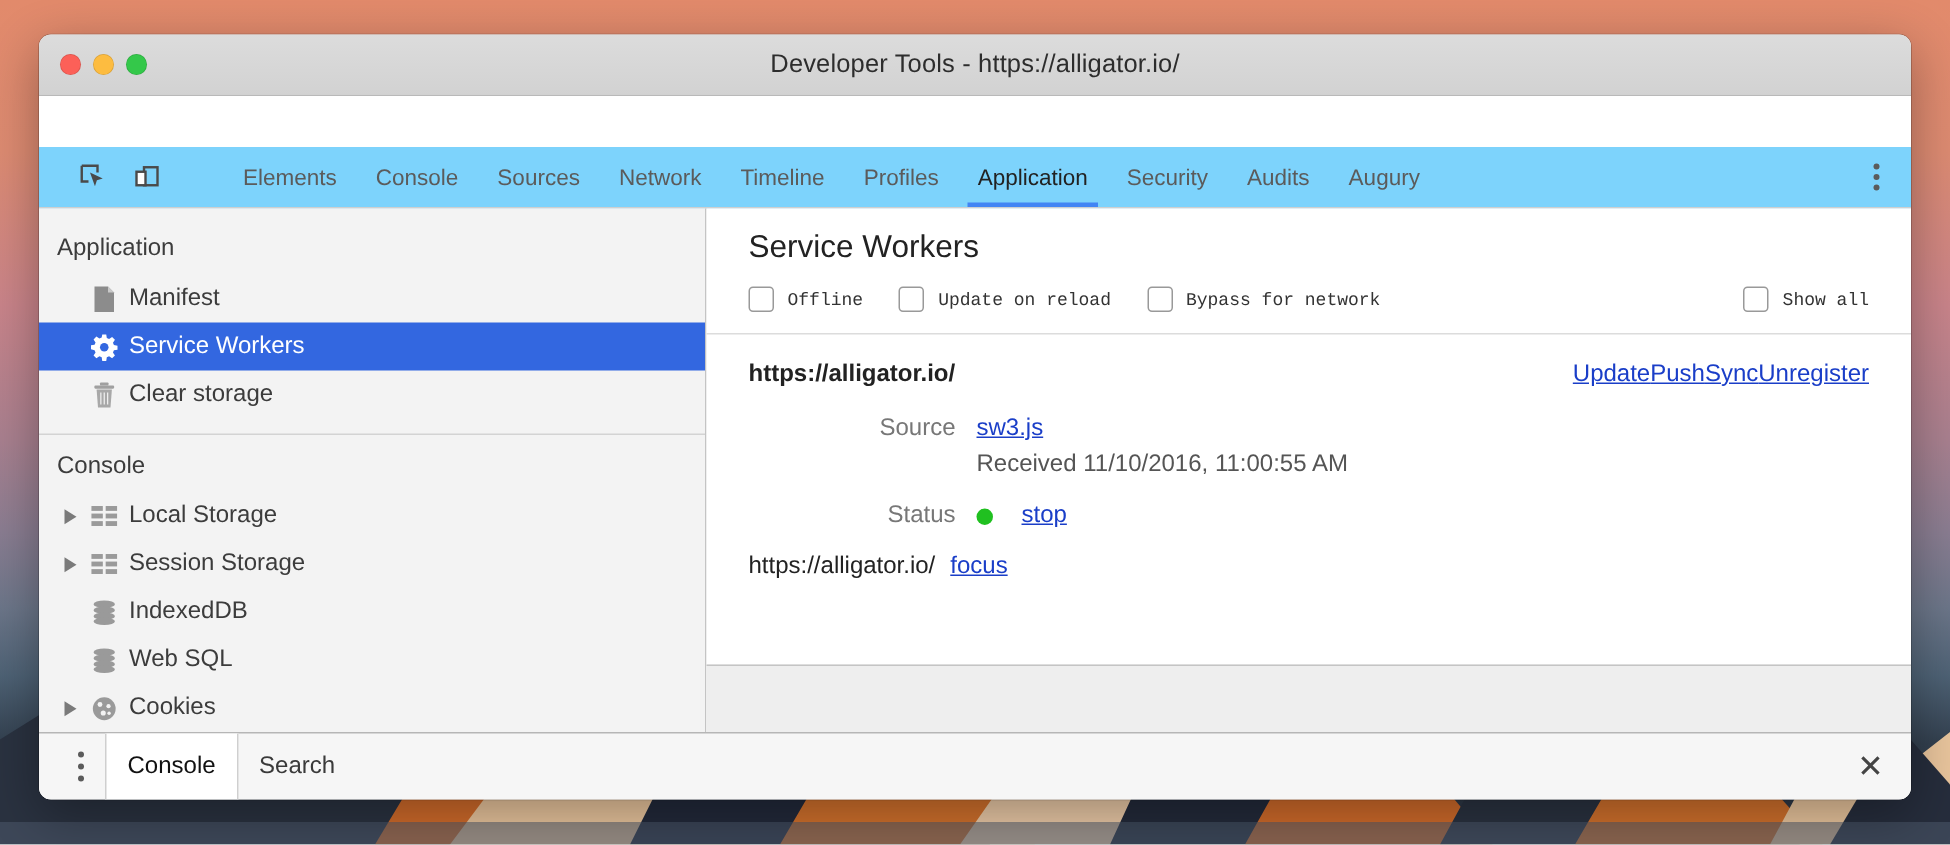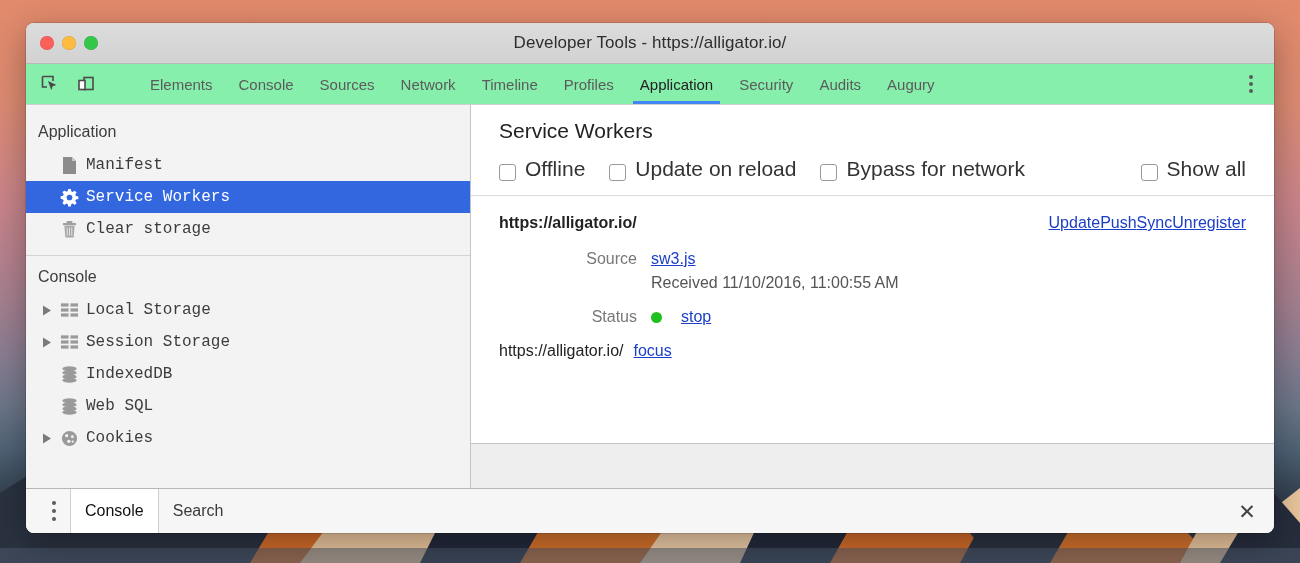--- a/index.html
+++ b/index.html
@@ -82,25 +82,26 @@
     text-align: center;
     font-size: 17px;
     color: #2d2d2d;
     letter-spacing: 0.1px;
   }
 
   
   .tabbar {
     height: 40px;
     min-height: 40px;
-    background: #86efac;
+    background: #7dd3fc;
     border-bottom: 1px solid #cfcfcf;
     display: flex;
     align-items: stretch;
-    padding-left: 12px;
+    padding-left: 24px;
+    margin-top: 34px;
   }
   .tool-icons {
     display: flex;
     align-items: center;
     gap: 12px;
     padding-right: 12px;
   }
   .tool-btn {
     width: 24px; height: 24px;
     display: flex;
@@ -201,21 +202,21 @@
   }
   .sb-arrow.empty { visibility: hidden; }
   .sb-icon {
     width: 26px;
     min-width: 26px;
     display: flex;
     align-items: center;
     justify-content: center;
     margin-right: 4px;
   }
-  .sb-label { line-height: 1; font-family: Liberation Mono, monospace; }
+  .sb-label { line-height: 1; }
   .sb-divider {
     height: 1px;
     background: #d3d3d3;
     margin: 10px 0 4px 0;
   }
 
   
   .main {
     flex: 1;
     display: flex;
@@ -232,26 +233,27 @@
     margin-bottom: 14px;
   }
   .opts-row {
     display: flex;
     align-items: center;
     padding-right: 28px;
     padding-bottom: 14px;
   }
   .opt {
     display: flex;
-    align-items: flex-end;
-    font-size: 21px;
+    align-items: center;
+    font-size: 12px;
     color: #333;
     margin-right: 24px;
     cursor: default;
     white-space: nowrap;
+    font-family: Liberation Mono, monospace;
   }
   .opt.right { margin-left: auto; margin-right: 0; }
   .cb {
     width: 15px; height: 15px;
     border: 1px solid #999;
     border-radius: 3px;
     background: #fff;
     margin-right: 9px;
     display: inline-block;
   }

